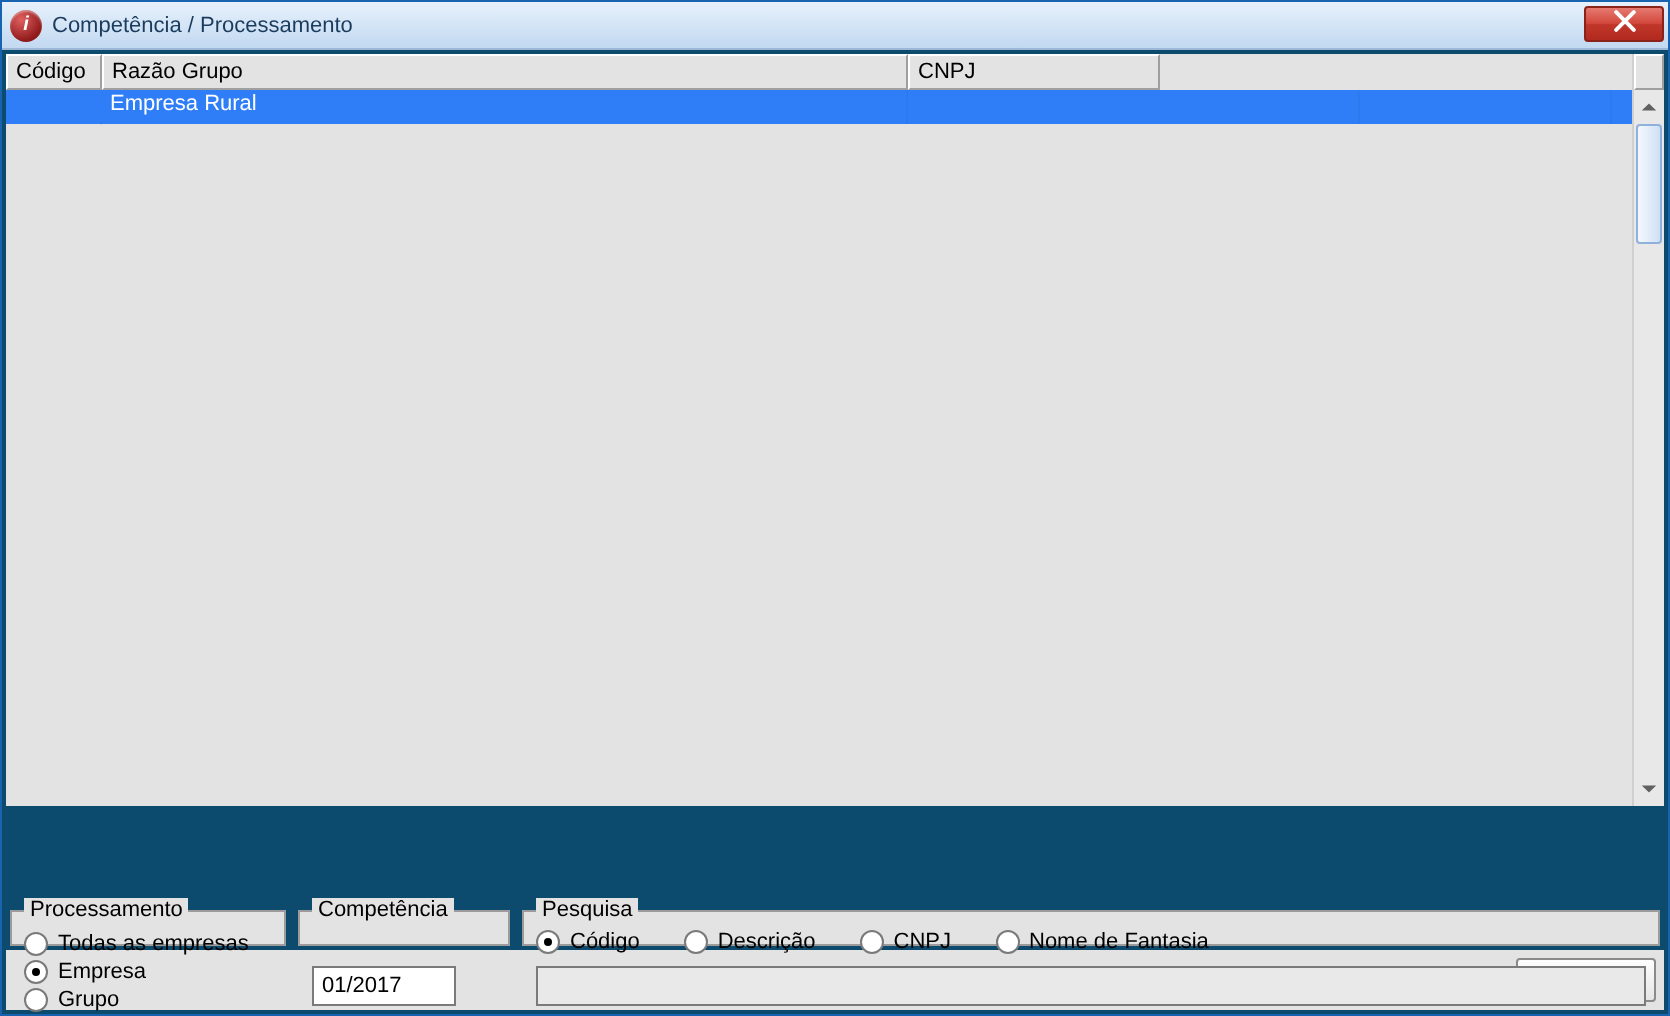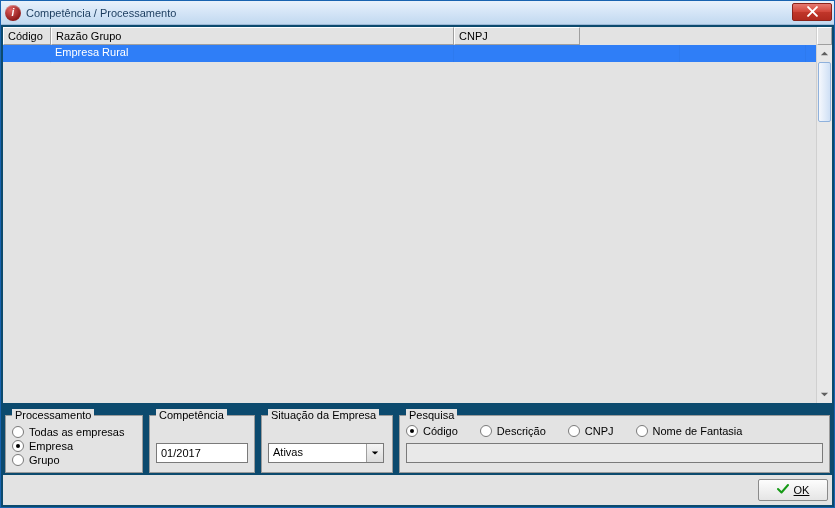--- a/index.html
+++ b/index.html
@@ -135,20 +135,21 @@
     gap: 6px;
     padding: 0 2px 2px 2px;
     height: 66px;
   }
   fieldset {
     border: 1px solid #9b9b9b;
     border-radius: 0;
     padding: 4px 6px 6px 6px;
     background: #e3e3e3;
     position: relative;
+    margin-top: 40px;
   }
   fieldset legend {
     font-size: 11px;
     padding: 0 3px;
     color: #000;
     background: #e3e3e3;
   }
 
   .fs-process { width: 138px; }
   .fs-comp    { width: 106px; }
@@ -164,21 +165,21 @@
     border: 1px solid #7a7a7a; background: #fff;
     position: relative; flex-shrink: 0;
   }
   .radio-dot.checked::after {
     content: ""; position: absolute; left: 3px; top: 3px; width: 4px; height: 4px;
     background: #000; border-radius: 50%;
   }
 
   
   .text-input {
-    width: 92px; height: 20px;
+    width: 72px; height: 20px;
     border: 1px solid #7a7a7a;
     background: #fff;
     padding: 2px 4px;
     font-size: 11px;
     margin-top: 18px;
   }
   .fs-comp .text-input { margin-top: 18px; }
 
   
   .combo {
@@ -293,31 +294,20 @@
             <span>Grupo</span>
           </label>
         </div>
       </fieldset>
 
       <fieldset class="fs-comp">
         <legend>Competência</legend>
         <input class="text-input" value="01/2017" style="">
       </fieldset>
 
-      <fieldset class="fs-sit">
-        <legend>Situação da Empresa</legend>
-        <div class="combo">
-          <div class="combo-text">Ativas</div>
-          <div class="combo-btn">
-            <svg viewBox="0 0 10 10">
-                <path d="M1 3 L9 3 L5 7 Z" fill="#000"></path>
-              </svg>
-          </div>
-        </div>
-      </fieldset>
 
       <fieldset class="fs-search">
         <legend>Pesquisa</legend>
         <div class="radio-row">
           <label class="radio-item">
             <span class="radio-dot checked"></span>
             <span>Código</span>
           </label>
           <label class="radio-item">
             <span class="radio-dot"></span>

